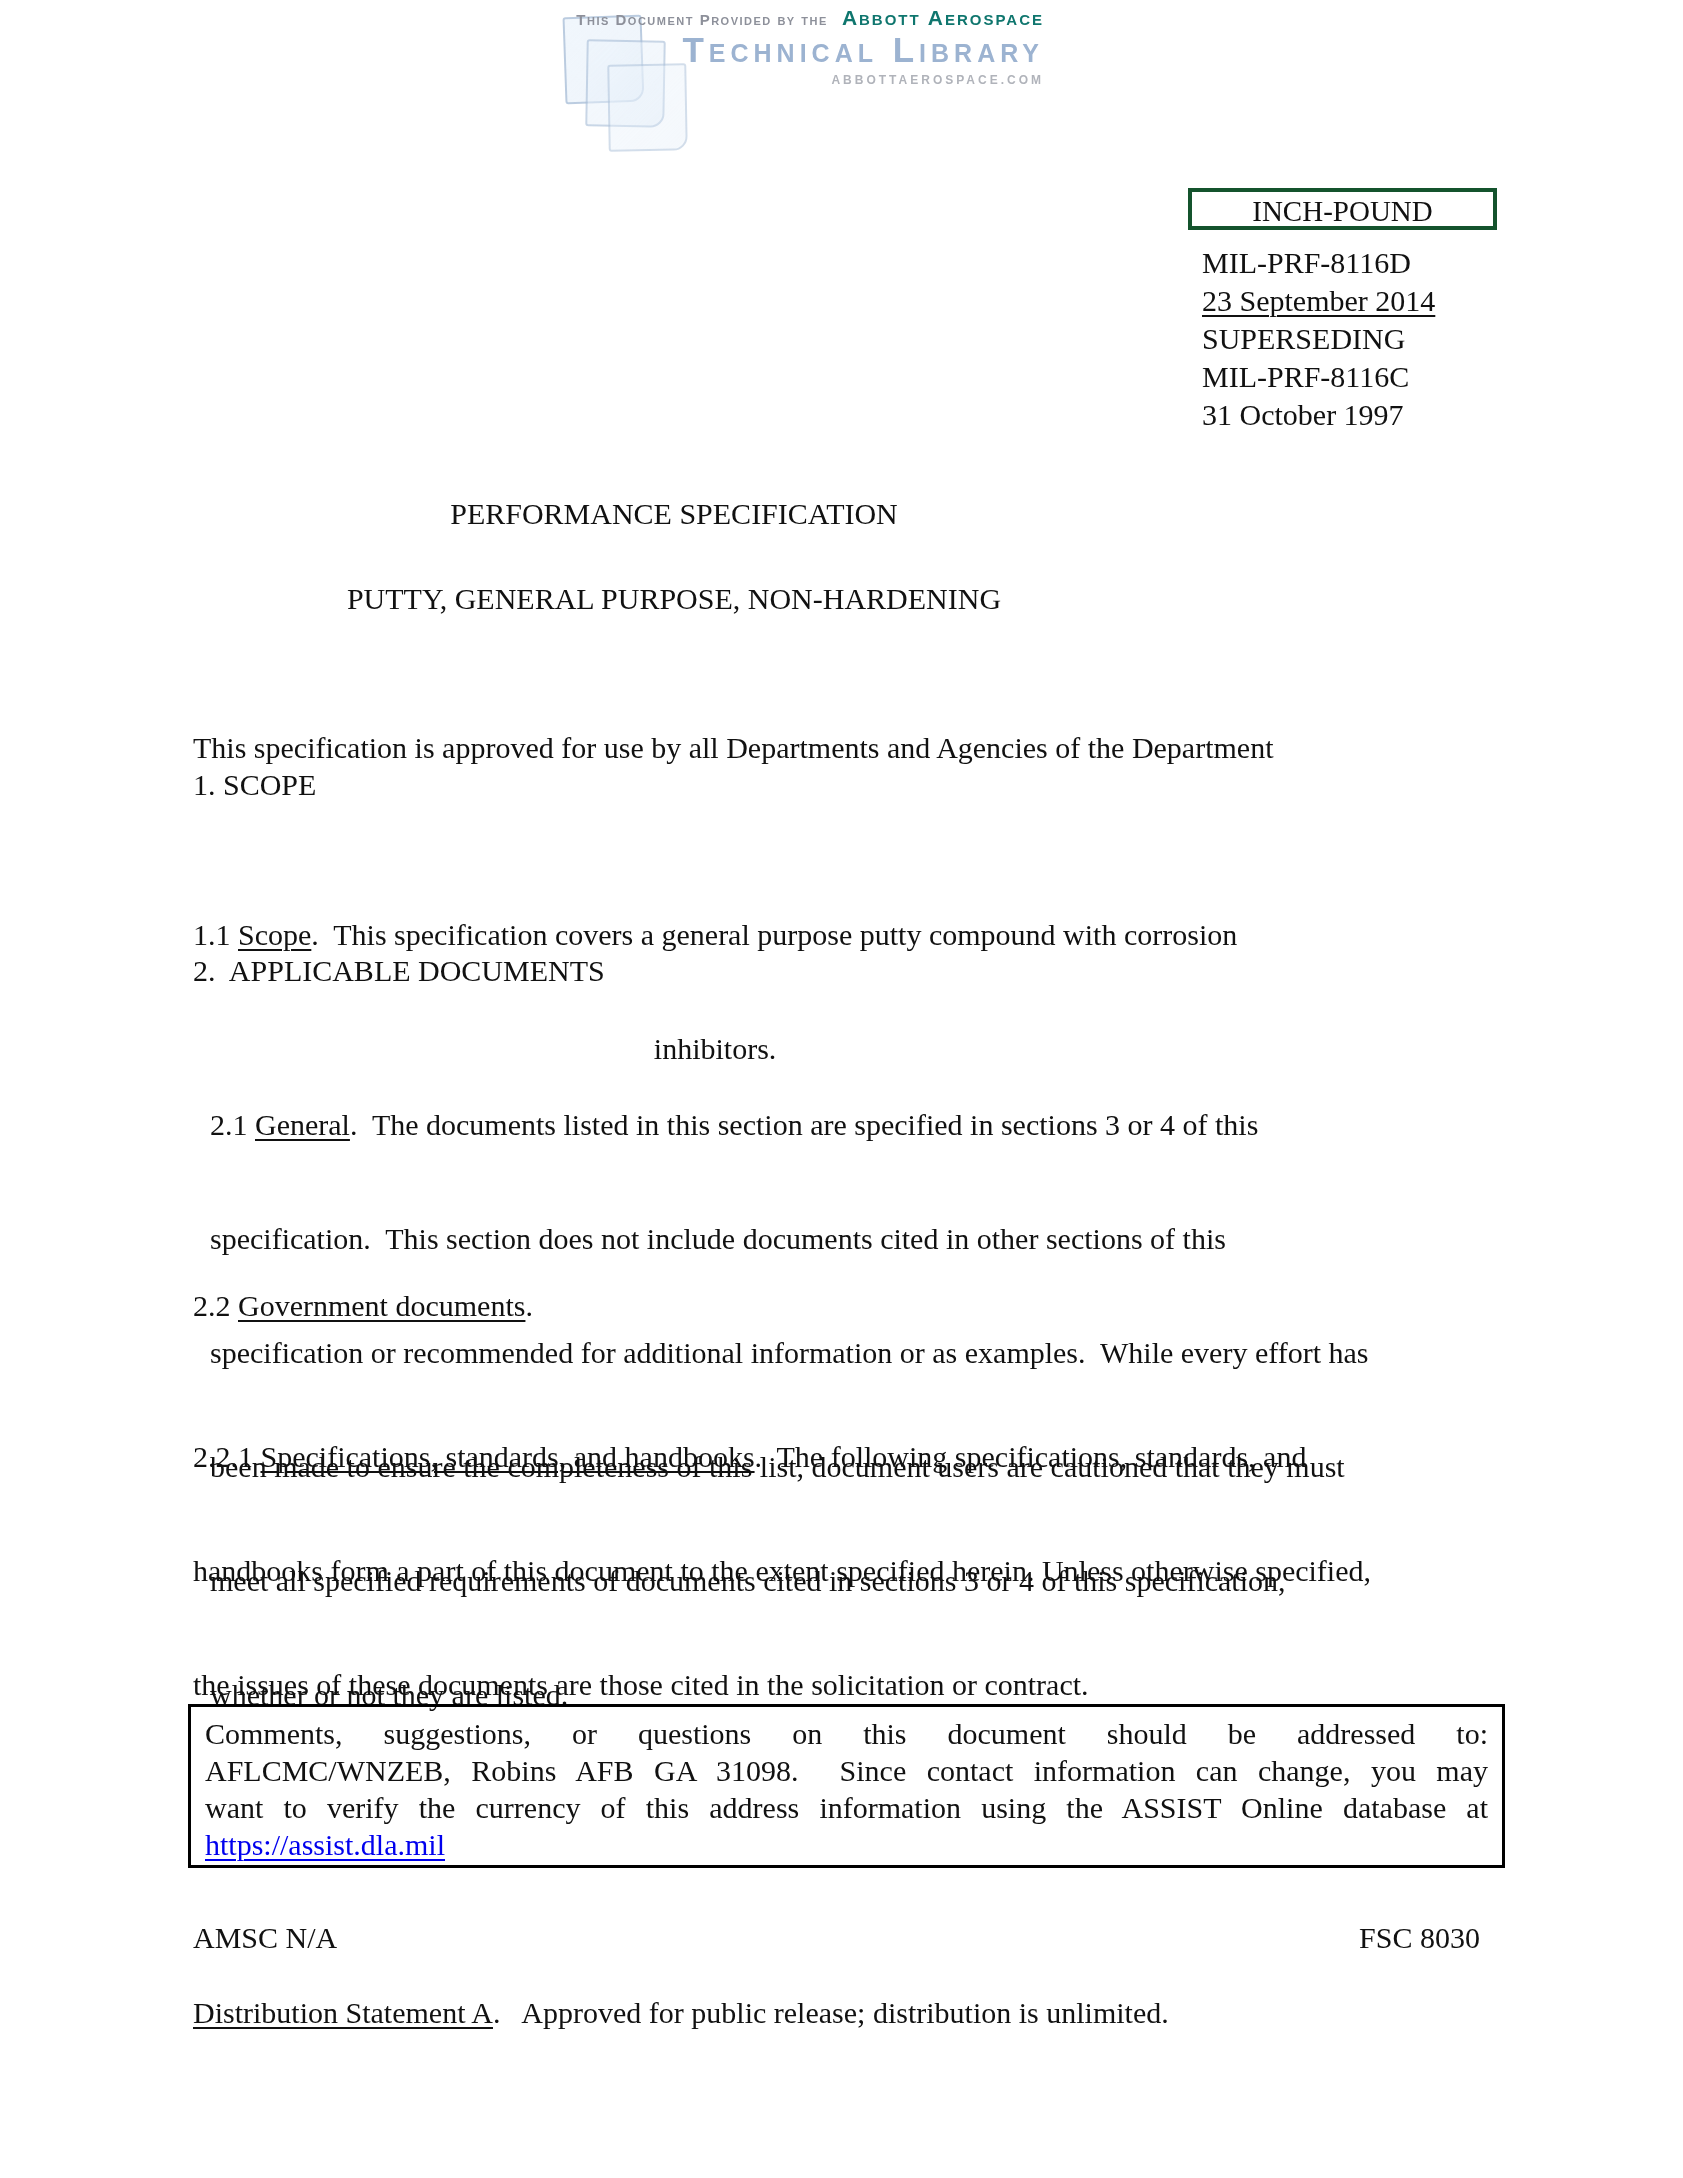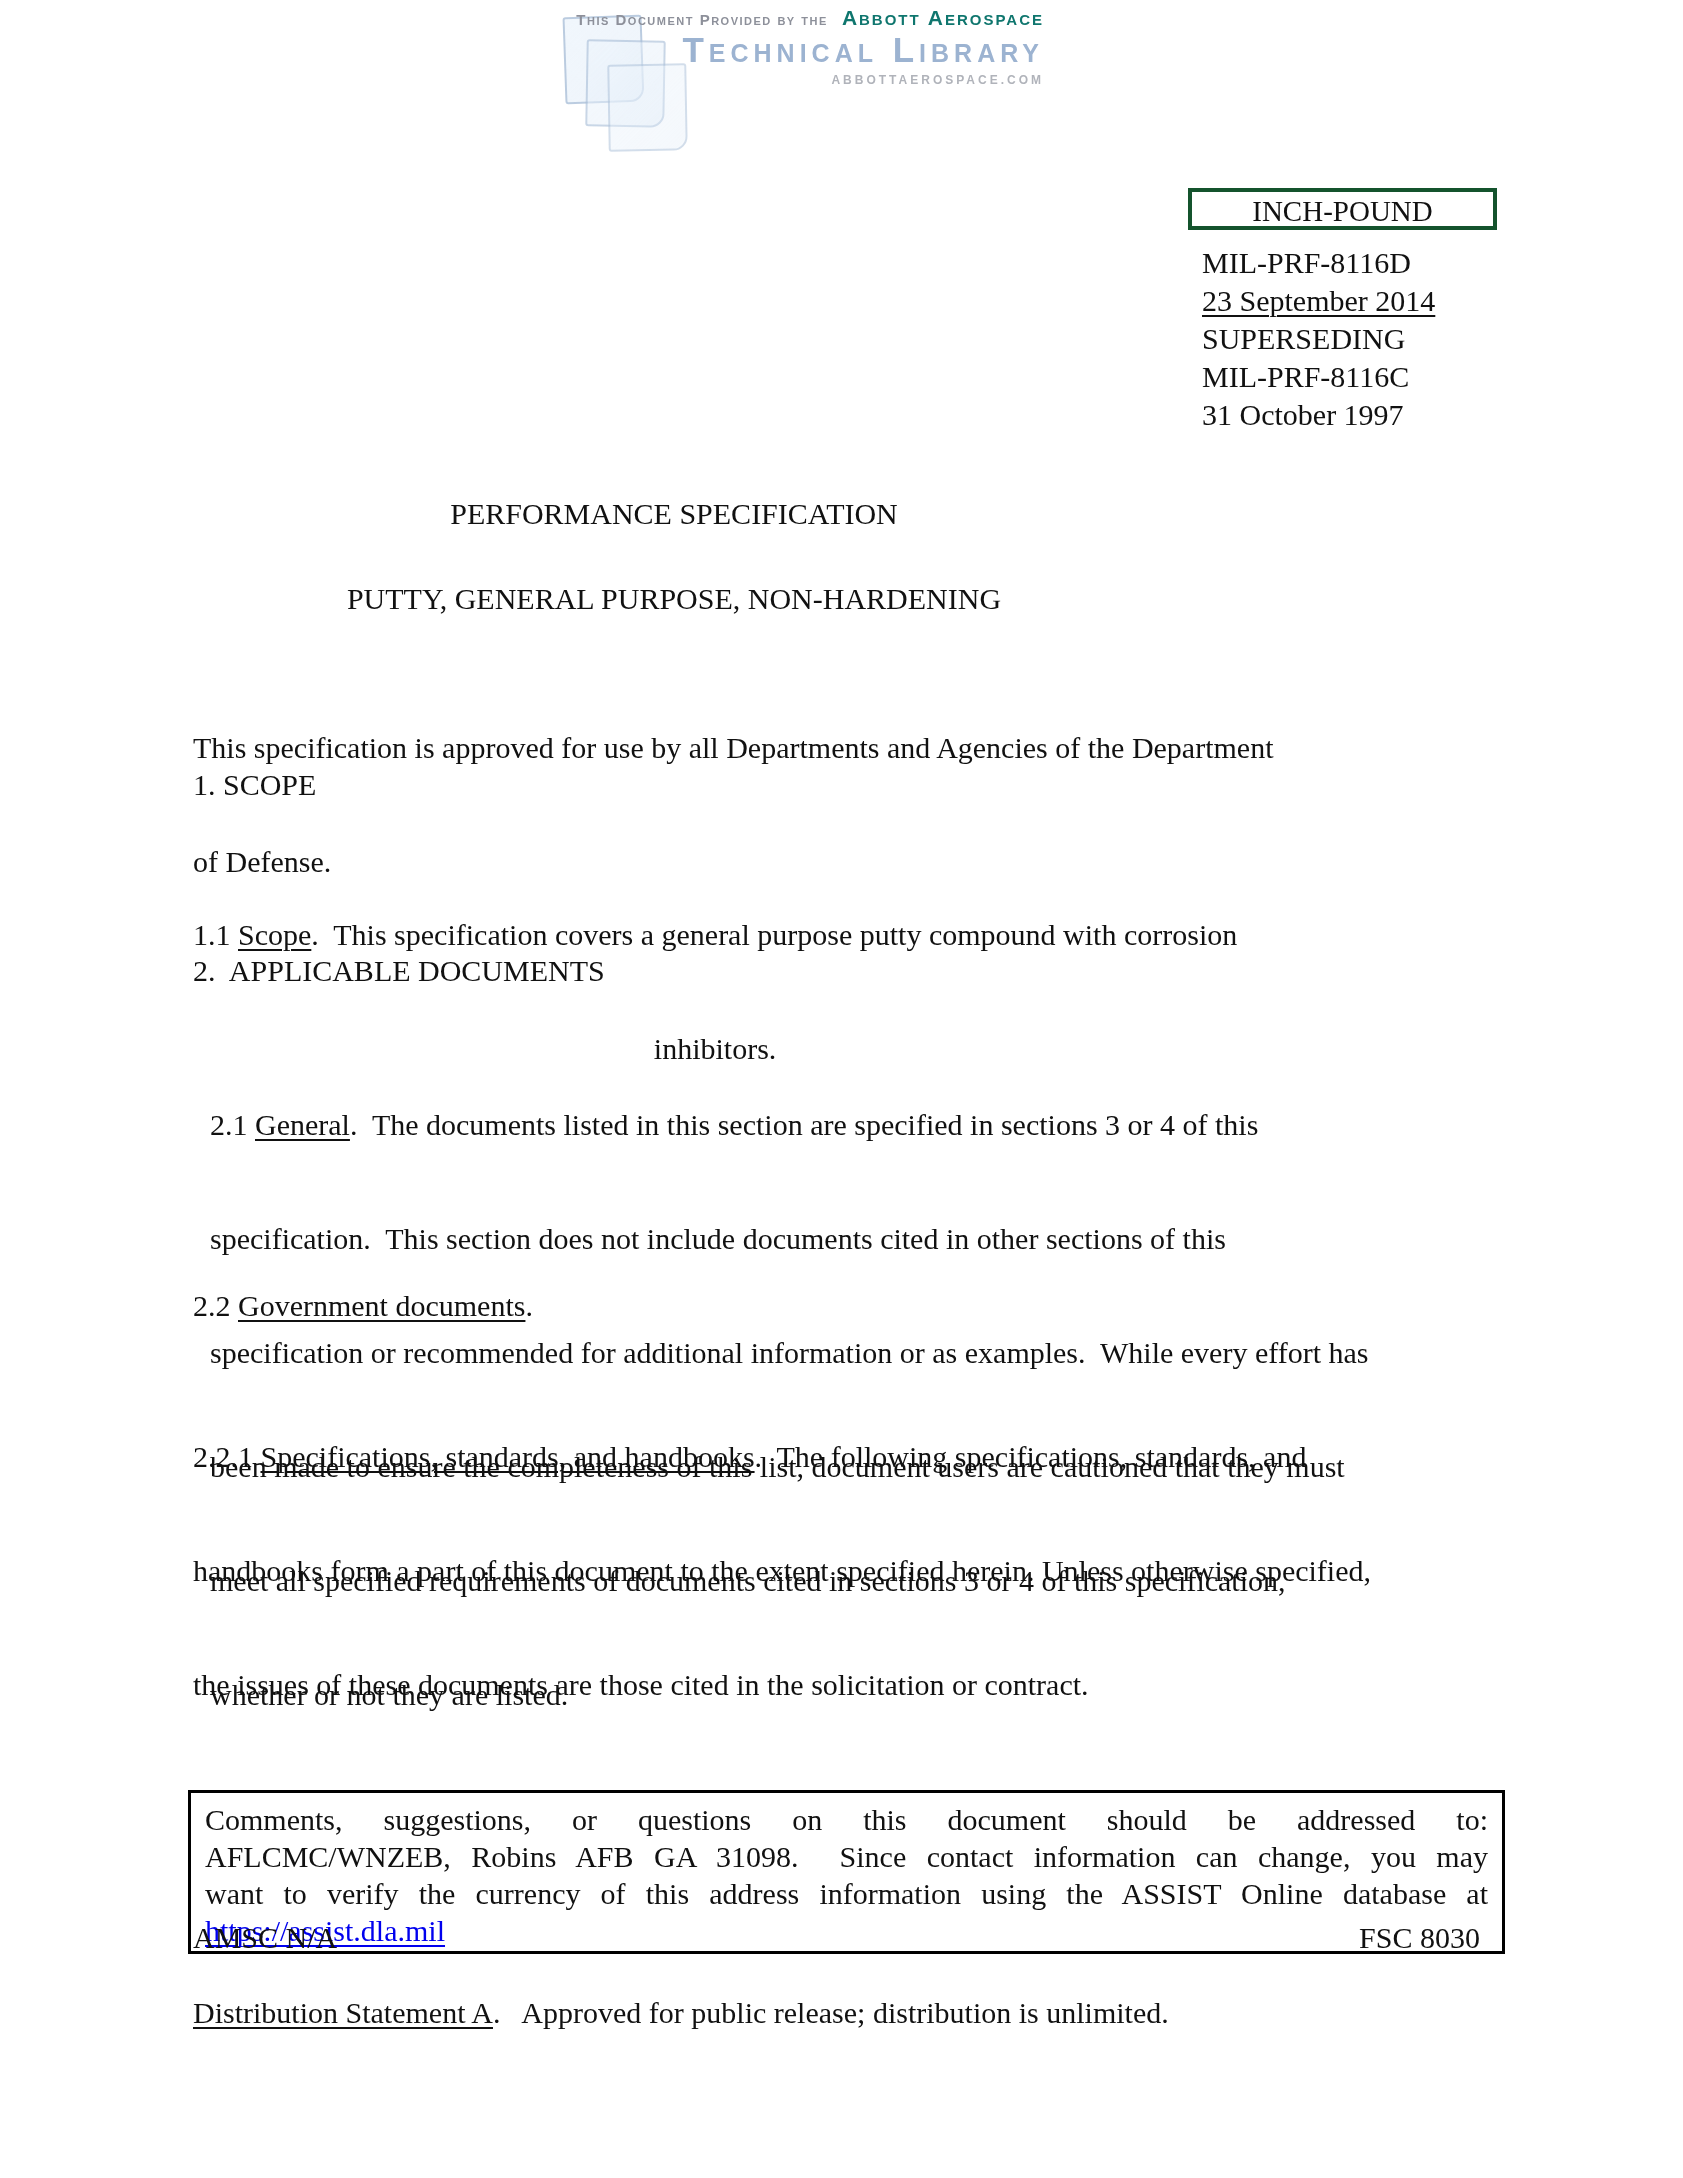--- a/index.html
+++ b/index.html
@@ -79,21 +79,21 @@
   .approval    { left: 193px; top: 653px; }
   .scope-h     { left: 193px; top: 766px; }
   .scope-p     { left: 193px; top: 840px; text-align: center; }
   .appdocs-h   { left: 193px; top: 952px; }
   .general-p   { left: 210px; top: 1030px; }
   .govdocs-h   { left: 193px; top: 1287px; }
   .specs-p     { left: 193px; top: 1362px; }
 
   
   .comments-box {
-    left: 188px; top: 1790px; width: 1317px; height: 164px;
+    left: 188px; top: 1704px; width: 1317px; height: 164px;
     border: 3px solid #000;
     padding: 8px 14px 0 14px;
   }
   .comments-box .doc-text { line-height: 37px; }
   .jline { text-align: justify; text-align-last: justify; }
   .assist-link {
     color: #0000ee;
     text-decoration: underline;
     text-decoration-thickness: 2px;
     text-underline-offset: 4px;
@@ -128,21 +128,20 @@
   <div>SUPERSEDING</div>
   <div>MIL-PRF-8116C</div>
   <div>31 October 1997</div>
 </div>
 
 <div class="abs doc-text center title1">PERFORMANCE SPECIFICATION</div>
 <div class="abs doc-text center title2">PUTTY, GENERAL PURPOSE, NON-HARDENING</div>
 
 <div class="abs doc-text approval">
   <div>This specification is approved for use by all Departments and Agencies of the Department</div>
-  <div>of Defense.</div>
 </div>
 
 <div class="abs doc-text scope-h">1. SCOPE</div>
 <div class="abs doc-text scope-p">
   <div><span>1.1 </span><span class="u">Scope</span><span>.  This specification covers a general purpose putty compound with corrosion</span></div>
   <div>inhibitors.</div>
 </div>
 
 <div class="abs doc-text appdocs-h">2.  APPLICABLE DOCUMENTS</div>
 

